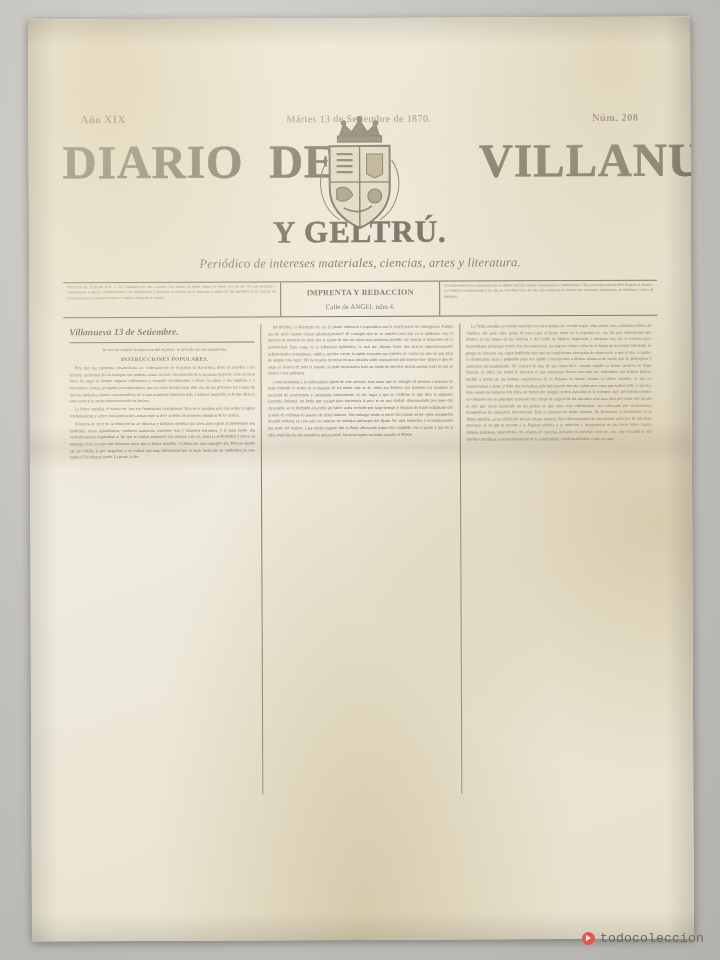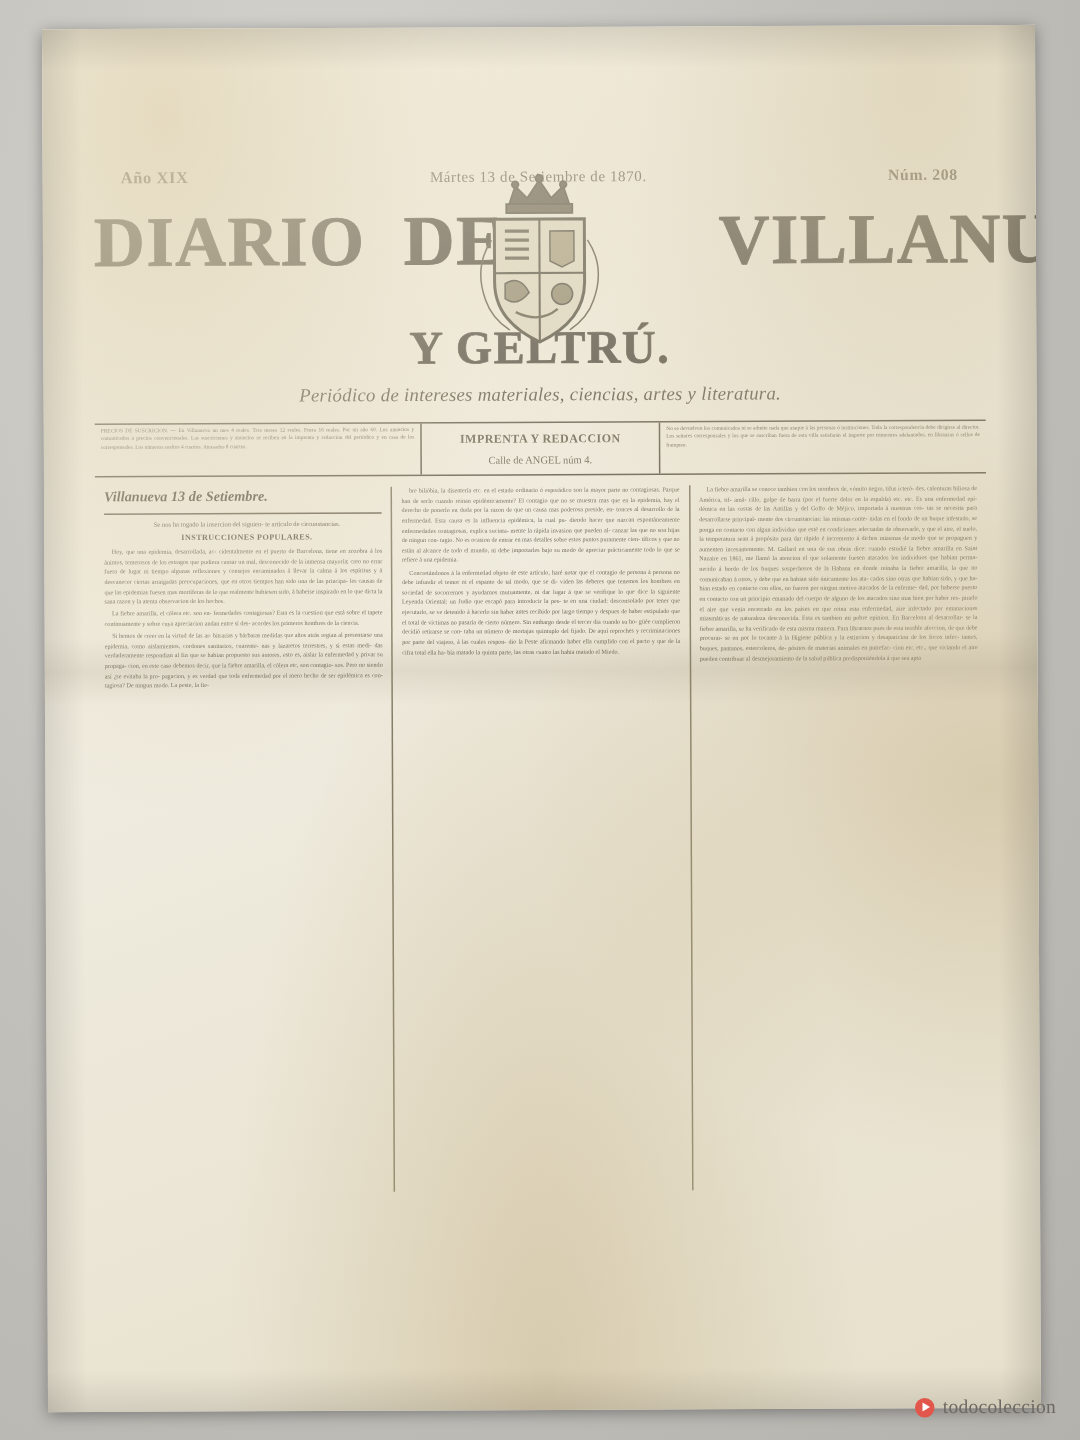--- a/index.html
+++ b/index.html
@@ -207,21 +207,21 @@
     letter-spacing: 0.3px;
     margin: 3px 0 4px 0;
     text-indent: 0;
   }
 
   
   .watermark {
     position: absolute;
     right: 16px;
     bottom: 14px;
-    font-family: Liberation Serif, serif;
+    font-family: Liberation Mono, monospace;
     font-size: 13px;
     letter-spacing: 0.2px;
     color: #6d6a63;
     z-index: 9;
     display: flex;
     align-items: center;
     gap: 5px;
   }
   .wm-dot {
     width: 13px; height: 13px;

